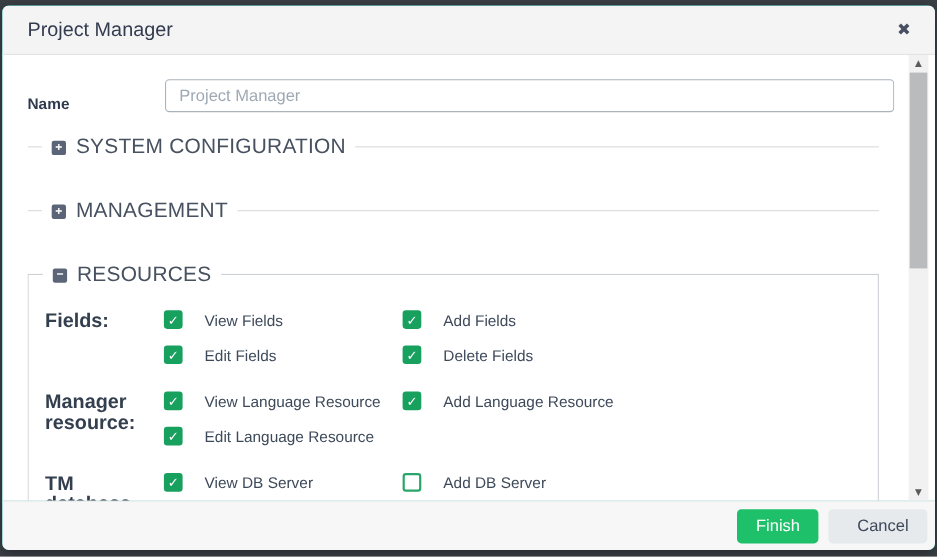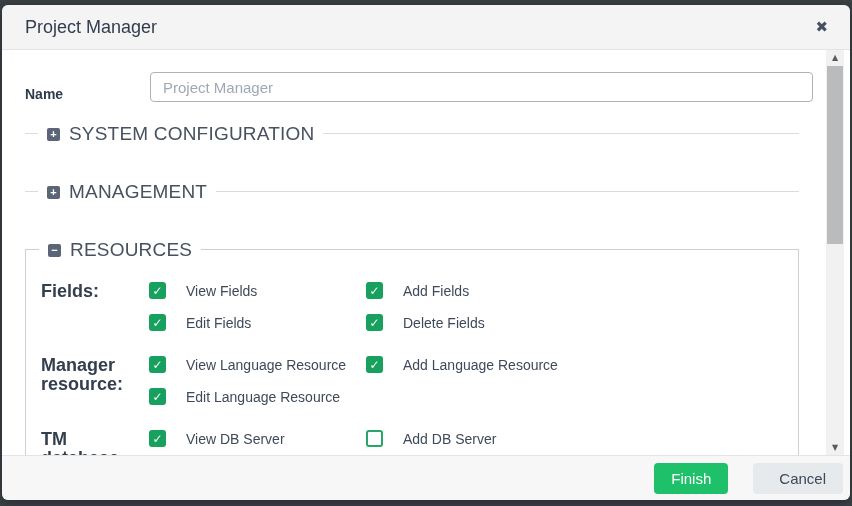--- a/index.html
+++ b/index.html
@@ -91,21 +91,21 @@
     font-family:"DejaVu Sans", sans-serif;
   }
   .scroll-thumb {
     position:absolute; top:16px; left:1px; right:1px; height:178px;
     background:#b9bbbd; cursor:pointer;
   }
   .scroll-down { position:absolute; bottom:0; left:0; }
   
   .modal-footer {
     height:45px; flex:none; background:#f7f7f8; border-top:1px solid #e2e4e6;
-    display:flex; align-items:center; justify-content:flex-end; gap:25px; padding-right:7px;
+    display:flex; align-items:center; justify-content:flex-end; gap:9px; padding-right:7px;
   }
   .btn {
     height:31px; border:none; border-radius:4px; padding:0 17px;
     font-size:15px; cursor:pointer; font-family:"Liberation Sans", sans-serif;
   }
   .btn-finish { background:#1fc06a; color:#ffffff; }
   .btn-cancel { background:#e7eaed; color:#3d4858;padding-left:26px; }
 </style>
 </head>
 <body>

